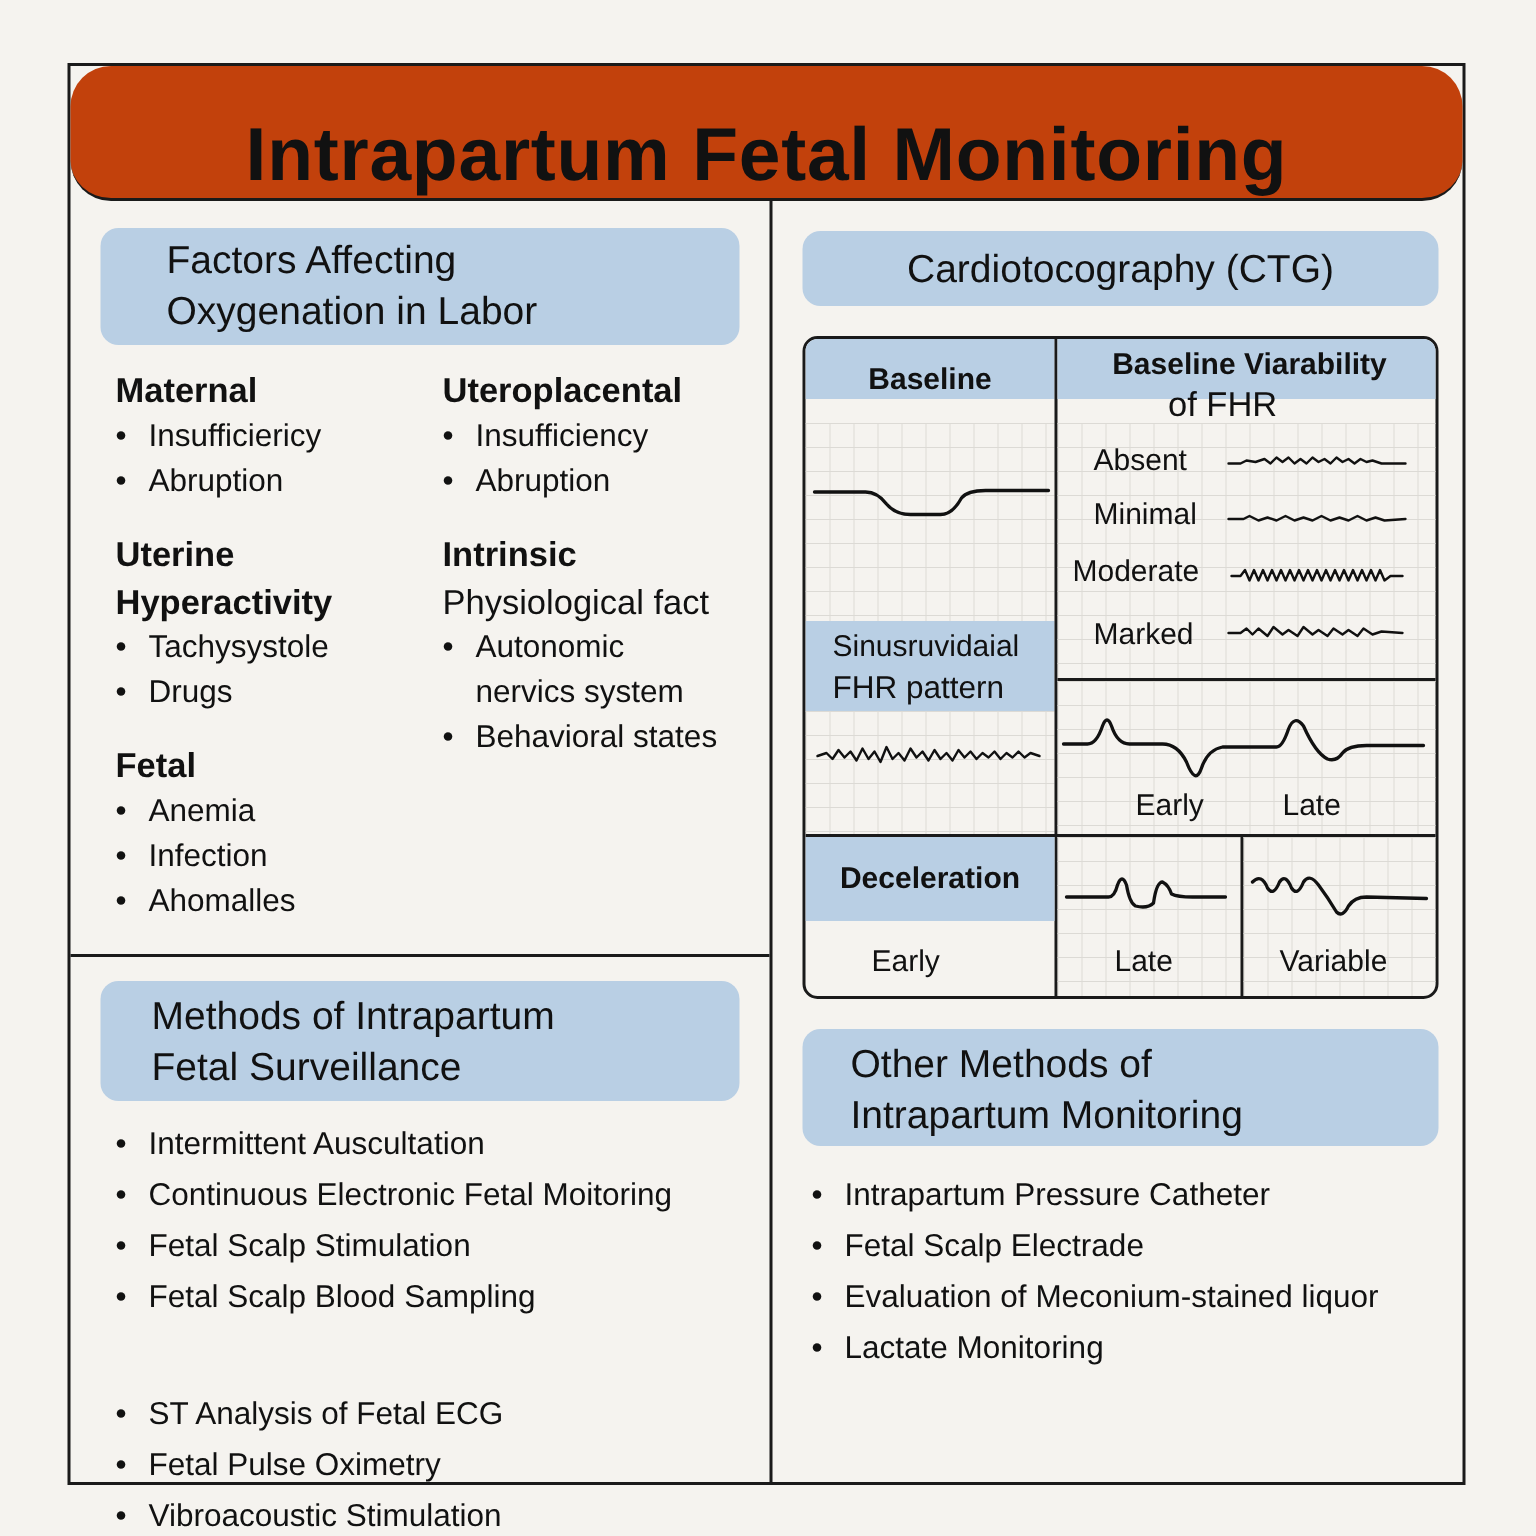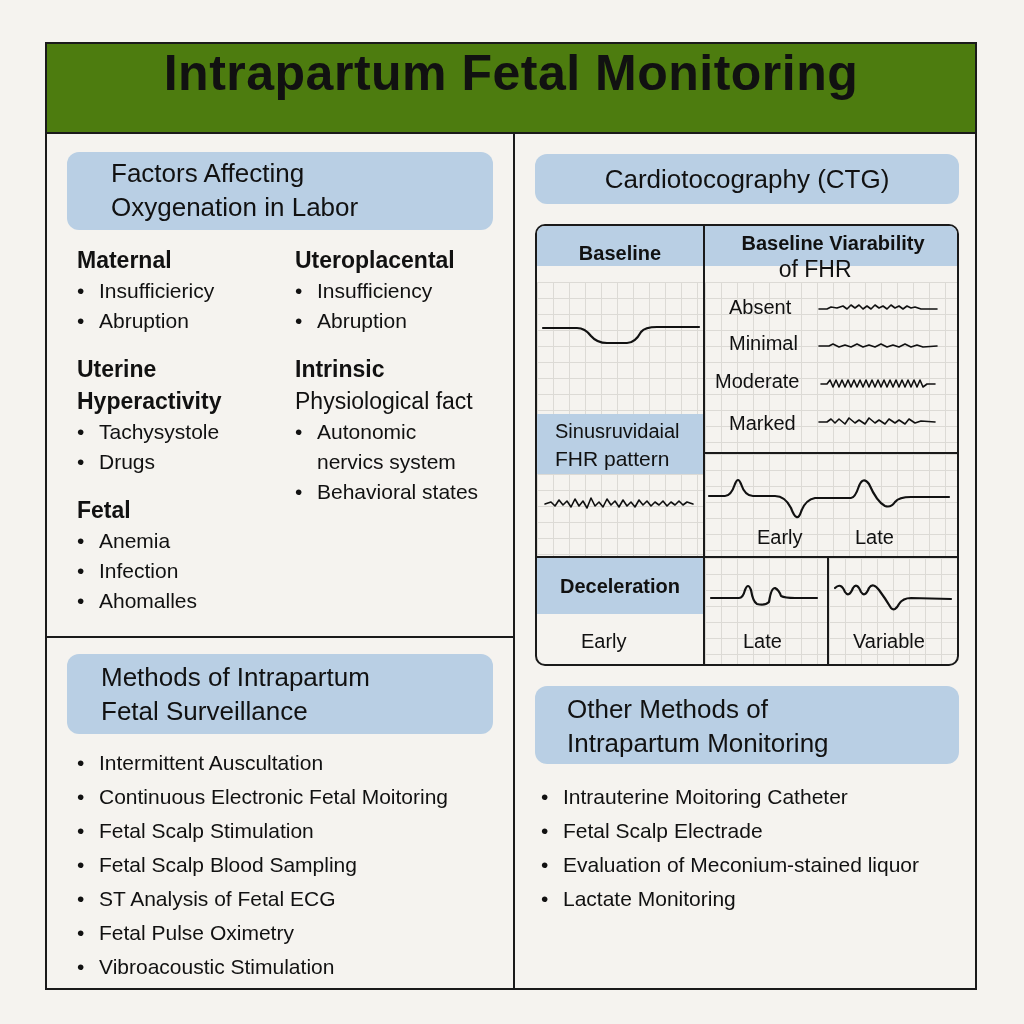--- a/index.html
+++ b/index.html
@@ -1,19 +1,19 @@
 <!DOCTYPE html>
 <html><head>
 <meta charset="utf-8">
 <style>
   html, body { margin:0; padding:0; }
   body { width:1024px; height:1024px; background:#f5f3ef; position:relative; overflow:hidden;
          font-family:"Liberation Sans", "DejaVu Sans", sans-serif; color:#111; }
   .frame { position:absolute; left:45px; top:42px; width:932px; height:948px; border:2px solid #1a1a1a; box-sizing:border-box; background:#f5f3ef; }
-  .title-bar { position:absolute; left:0; top:0; width:100%; height:88px; background:#4d7c0f; border-bottom:2px solid #1a1a1a; display:flex; align-items:flex-start; justify-content:center; }
+  .title-bar { position:absolute; left:0; top:0; width:100%; height:88px; background:#c2410c; border-bottom:2px solid #1a1a1a; display:flex; align-items:flex-end; justify-content:center;border-radius:27px; }
   .title-bar h1 { margin:0; font-size:50px; font-weight:700; letter-spacing:0.5px; }
   .vdiv { position:absolute; left:466px; top:88px; width:2px; height:858px; background:#1a1a1a; }
   .hdiv { position:absolute; left:0; top:592px; width:466px; height:2px; background:#1a1a1a; }
   .pill { position:absolute; background:#b9cfe4; border-radius:12px; }
   .pill span { position:absolute; font-size:26px; line-height:34px; font-weight:500; }
   .abs { position:absolute; }
   .grp-h { font-size:23px; font-weight:600; line-height:32px; }
   .bul { font-size:21px; line-height:30px; white-space:nowrap; }
   .bul::before { content:"•"; display:inline-block; width:22px; }
   .bul.cont::before { content:""; }
@@ -76,21 +76,21 @@
 
   <div class="pill" style="left:20px;top:610px;width:426px;height:80px;">
     <span style="left:34px;top:6px;">Methods of Intrapartum</span>
     <span style="left:34px;top:40px;">Fetal Surveillance</span>
   </div>
   <div class="abs" style="left:30px;top:702px;">
     <div class="bul" style="line-height:34px;">Intermittent Auscultation</div>
     <div class="bul" style="line-height:34px;">Continuous Electronic Fetal Moitoring</div>
     <div class="bul" style="line-height:34px;">Fetal Scalp Stimulation</div>
     <div class="bul" style="line-height:34px;">Fetal Scalp Blood Sampling</div>
-    <div class="bul" style="line-height:34px;">ST Analysis of Fetal ECG</div>
+    <div class="bul" style="line-height:34px;margin-top:44px;">ST Analysis of Fetal ECG</div>
     <div class="bul" style="line-height:34px;">Fetal Pulse Oximetry</div>
     <div class="bul" style="line-height:34px;">Vibroacoustic Stimulation</div>
   </div>
 
   <div class="pill" style="left:488px;top:110px;width:424px;height:50px;">
     <span style="left:0;width:100%;text-align:center;top:8px;">Cardiotocography (CTG)</span>
   </div>
 
   <div class="ctg">
 
@@ -161,18 +161,18 @@
         </svg>
       <div class="lbl" style="left:24px;top:70px;">Variable</div>
     </div>
   </div>
 
   <div class="pill" style="left:488px;top:642px;width:424px;height:78px;">
     <span style="left:32px;top:6px;">Other Methods of</span>
     <span style="left:32px;top:40px;">Intrapartum Monitoring</span>
   </div>
   <div class="abs" style="left:494px;top:736px;">
-    <div class="bul" style="line-height:34px;">Intrauterine Moitoring Catheter</div>
+    <div class="bul" style="line-height:34px;">Intrapartum Pressure Catheter</div>
     <div class="bul" style="line-height:34px;">Fetal Scalp Electrade</div>
     <div class="bul" style="line-height:34px;">Evaluation of Meconium-stained liquor</div>
     <div class="bul" style="line-height:34px;">Lactate Monitoring</div>
   </div>
 </div>
 
 </body></html>

